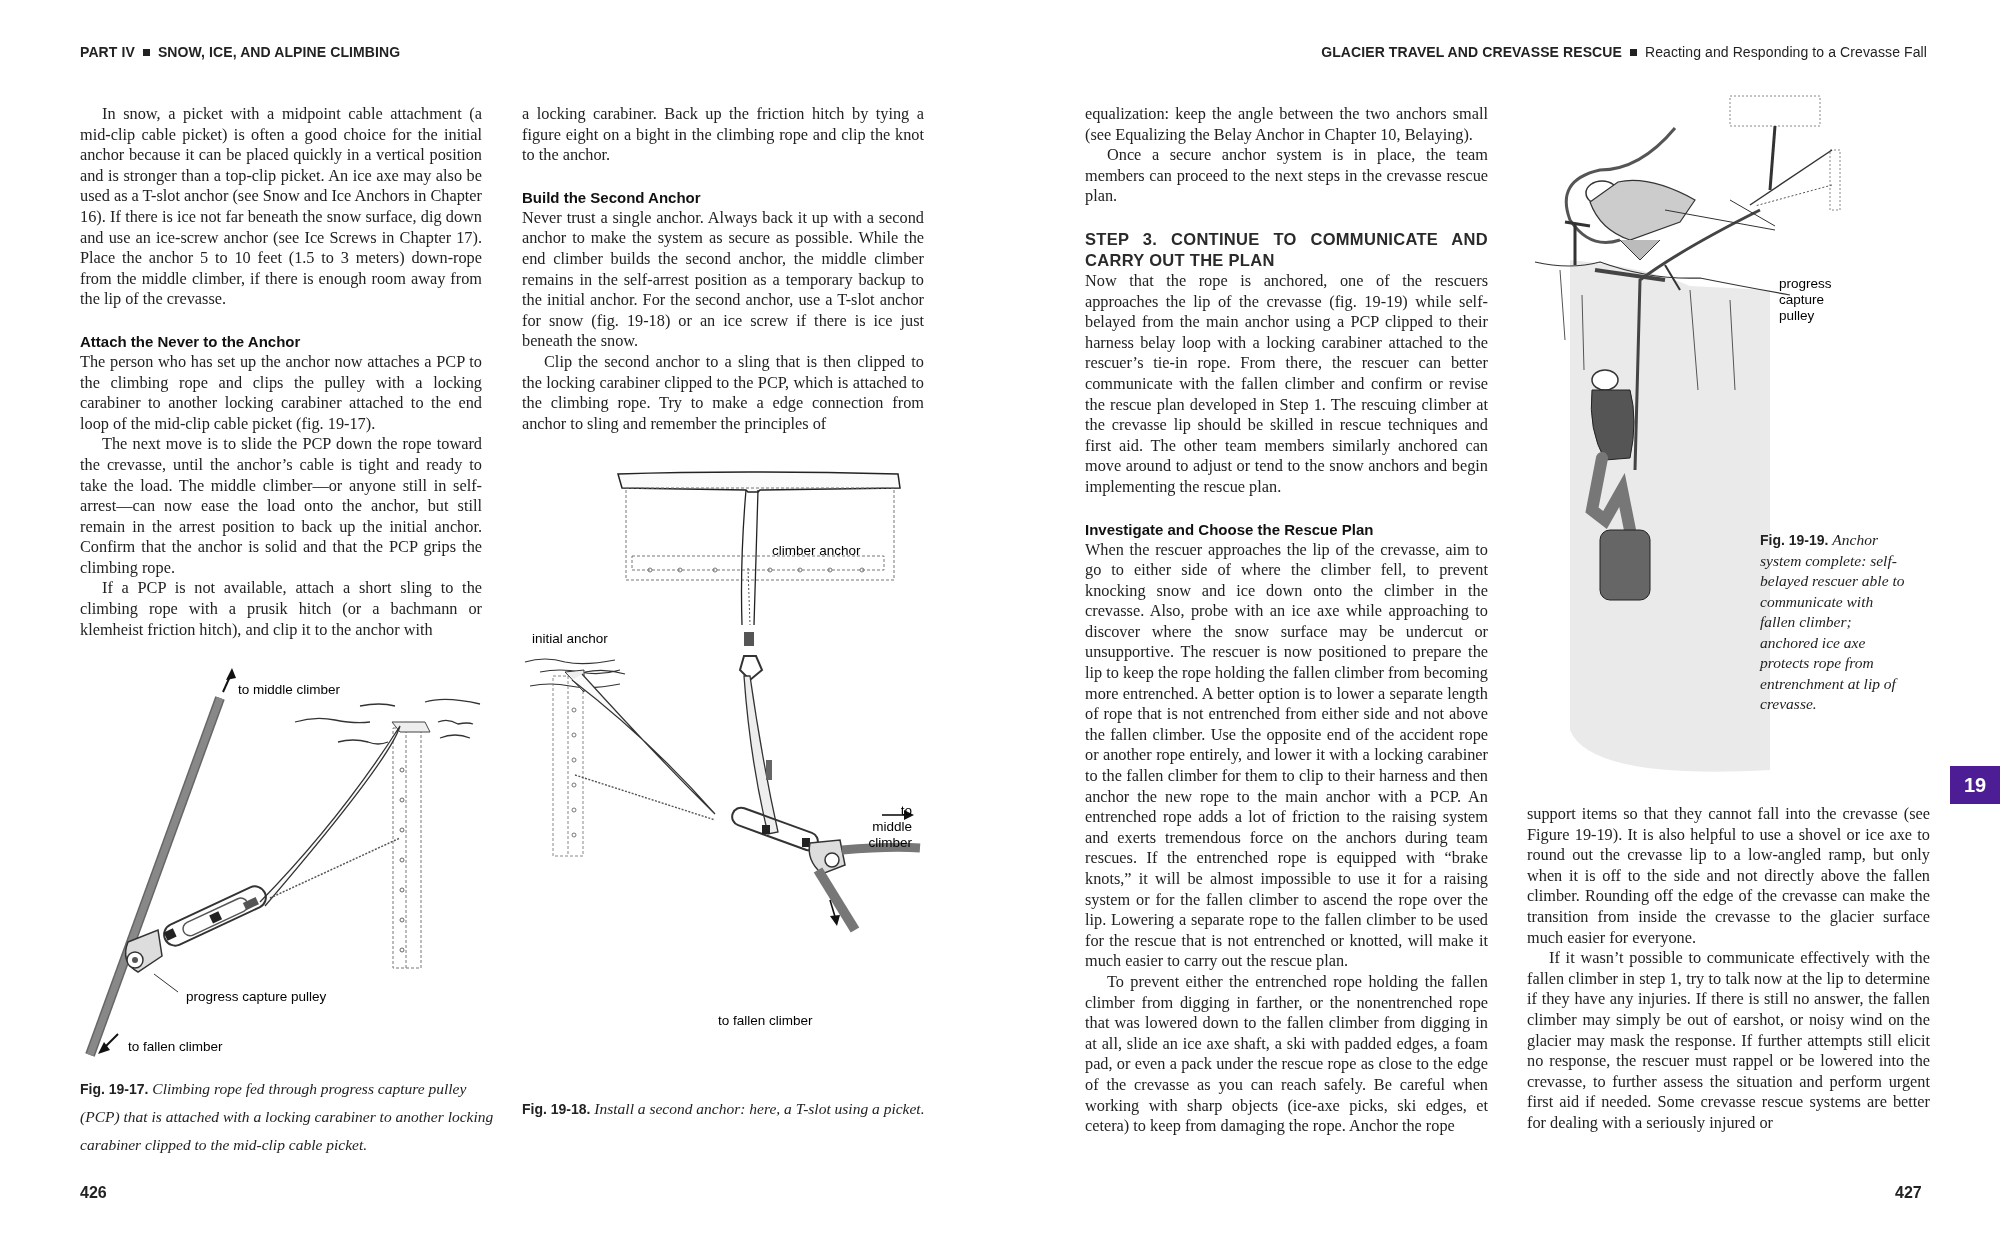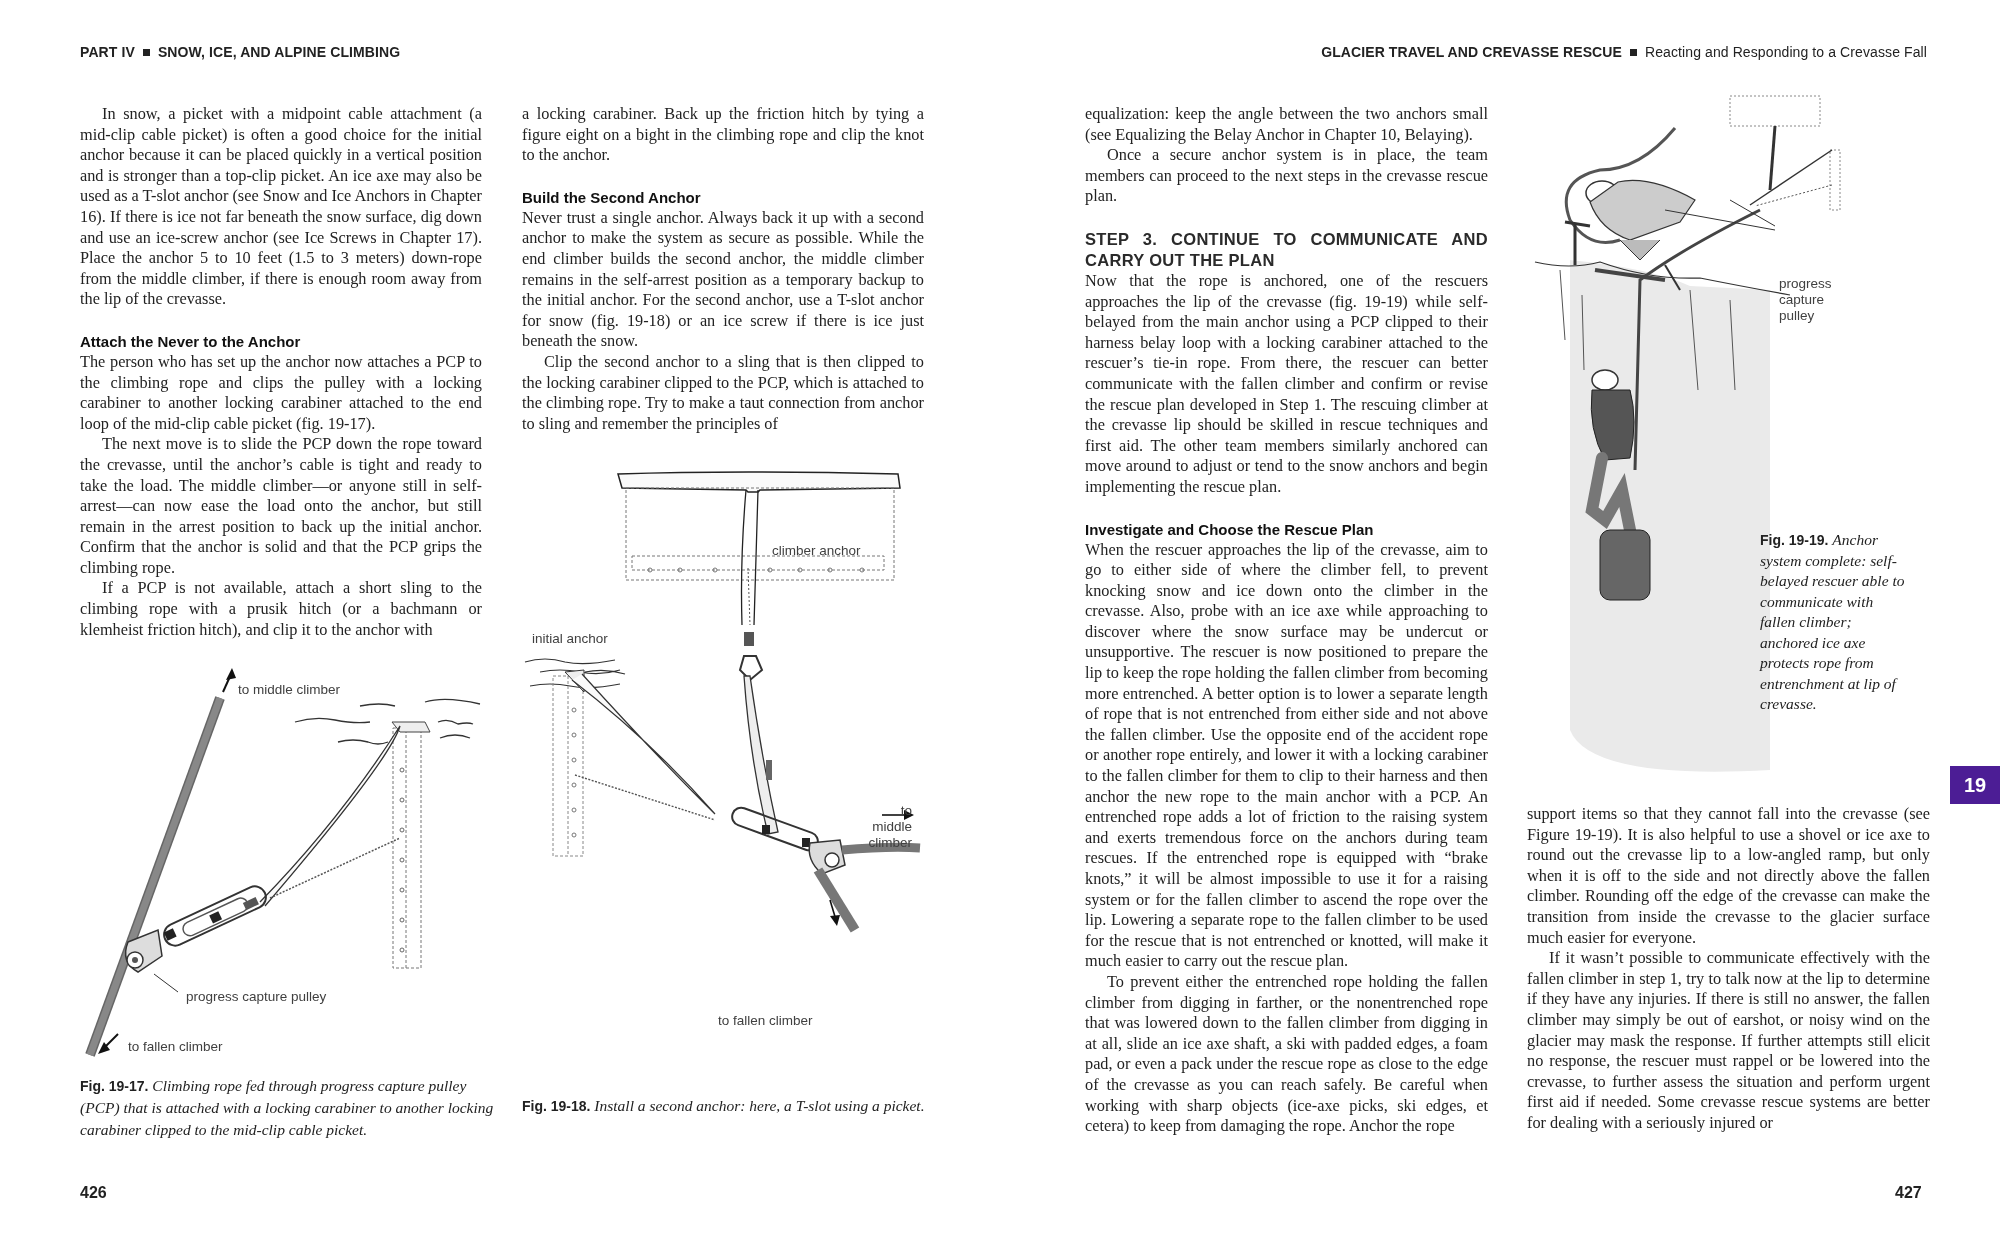--- a/index.html
+++ b/index.html
@@ -5,24 +5,24 @@
   html, body { margin:0; padding:0; background:#fff; }
   body { width:2000px; height:1241px; position:relative; overflow:hidden; color:#1b1b1b; }
   .hdr { position:absolute; top:44px; font-family:"Liberation Sans", sans-serif; font-size:14px; font-weight:600; color:#222; letter-spacing:0.1px; }
   .hdr .sq { display:inline-block; width:7px; height:7px; background:#222; margin:0 8px 2px 8px; vertical-align:middle; }
   .hdr .light { font-weight:normal; }
   .col { position:absolute; font-family:"Liberation Serif", serif; font-size:16.3px; line-height:20.6px; text-align:justify; color:#222; }
   .col p { margin:0; text-indent:0; }
   .col p.ind { text-indent:22px; }
   .col h3 { font-family:"Liberation Sans", sans-serif; font-size:15px; font-weight:bold; margin:22px 0 0 0; line-height:20px; color:#111; }
   .col h2 { font-family:"Liberation Sans", sans-serif; font-size:16.5px; font-weight:bold; margin:22px 0 0 0; line-height:21px; color:#2a2a2a; letter-spacing:0.3px; }
-  .cap { position:absolute; font-family:"Liberation Serif", serif; font-size:15.5px; line-height:22px; color:#222; }
+  .cap { position:absolute; font-family:"Liberation Serif", serif; font-size:15.5px; line-height:28px; color:#222; }
   .cap .fig { font-family:"Liberation Sans", sans-serif; font-style:normal; font-weight:600; font-size:14px; }
   .cap .it { font-style:italic; }
-  .lbl { position:absolute; font-family:"Liberation Sans", sans-serif; font-size:13.5px; color:#404040; line-height:16px; }
+  .lbl { position:absolute; font-family:"Liberation Sans", sans-serif; font-size:13.5px; color:#000000; line-height:16px; }
   .pgnum { position:absolute; top:1184px; font-family:"Liberation Sans", sans-serif; font-size:16px; font-weight:600; color:#222; }
   .tab { position:absolute; left:1950px; top:766px; width:50px; height:38px; background:#4c1d95; color:#fff; font-family:"Liberation Sans", sans-serif; font-size:20px; font-weight:600; display:flex; align-items:center; justify-content:center; }
   svg.ill { position:absolute; }
 </style>
 </head>
 <body>
 
 <div class="hdr" style="left:80px;">
   <span>PART IV</span><span class="sq"></span><span>SNOW, ICE, AND ALPINE CLIMBING</span>
 </div>
@@ -32,21 +32,21 @@
   <h3>Attach the Never to the Anchor</h3>
   <p>The person who has set up the anchor now attaches a PCP to the climbing rope and clips the pulley with a locking carabiner to another locking carabiner attached to the end loop of the mid-clip cable picket (fig. 19-17).</p>
   <p class="ind">The next move is to slide the PCP down the rope toward the crevasse, until the anchor’s cable is tight and ready to take the load. The middle climber—or anyone still in self-arrest—can now ease the load onto the anchor, but still remain in the arrest position to back up the initial anchor. Confirm that the anchor is solid and that the PCP grips the climbing rope.</p>
   <p class="ind">If a PCP is not available, attach a short sling to the climbing rope with a prusik hitch (or a bachmann or klemheist friction hitch), and clip it to the anchor with</p>
 </div>
 
 <div class="col" style="left:522px; top:104px; width:402px;">
   <p>a locking carabiner. Back up the friction hitch by tying a figure eight on a bight in the climbing rope and clip the knot to the anchor.</p>
   <h3>Build the Second Anchor</h3>
   <p>Never trust a single anchor. Always back it up with a second anchor to make the system as secure as possible. While the end climber builds the second anchor, the middle climber remains in the self-arrest position as a temporary backup to the initial anchor. For the second anchor, use a T-slot anchor for snow (fig. 19-18) or an ice screw if there is ice just beneath the snow.</p>
-  <p class="ind">Clip the second anchor to a sling that is then clipped to the locking carabiner clipped to the PCP, which is attached to the climbing rope. Try to make a taut connection from anchor to sling and remember the principles of</p>
+  <p class="ind">Clip the second anchor to a sling that is then clipped to the locking carabiner clipped to the PCP, which is attached to the climbing rope. Try to make a edge connection from anchor to sling and remember the principles of</p>
 </div>
 
 <svg class="ill" style="left:60px; top:660px;" width="440" height="400" viewBox="0 0 440 400">
 
   <path d="M160 38 L30 395" stroke="#666" stroke-width="10" fill="none"></path>
   <path d="M160 38 L30 395" stroke="#888" stroke-width="7" fill="none"></path>
 
   <path d="M163 32 L172 12" stroke="#111" stroke-width="2" fill="none"></path>
   <path d="M172 8 L166 20 L176 18 Z" fill="#111"></path>
 

